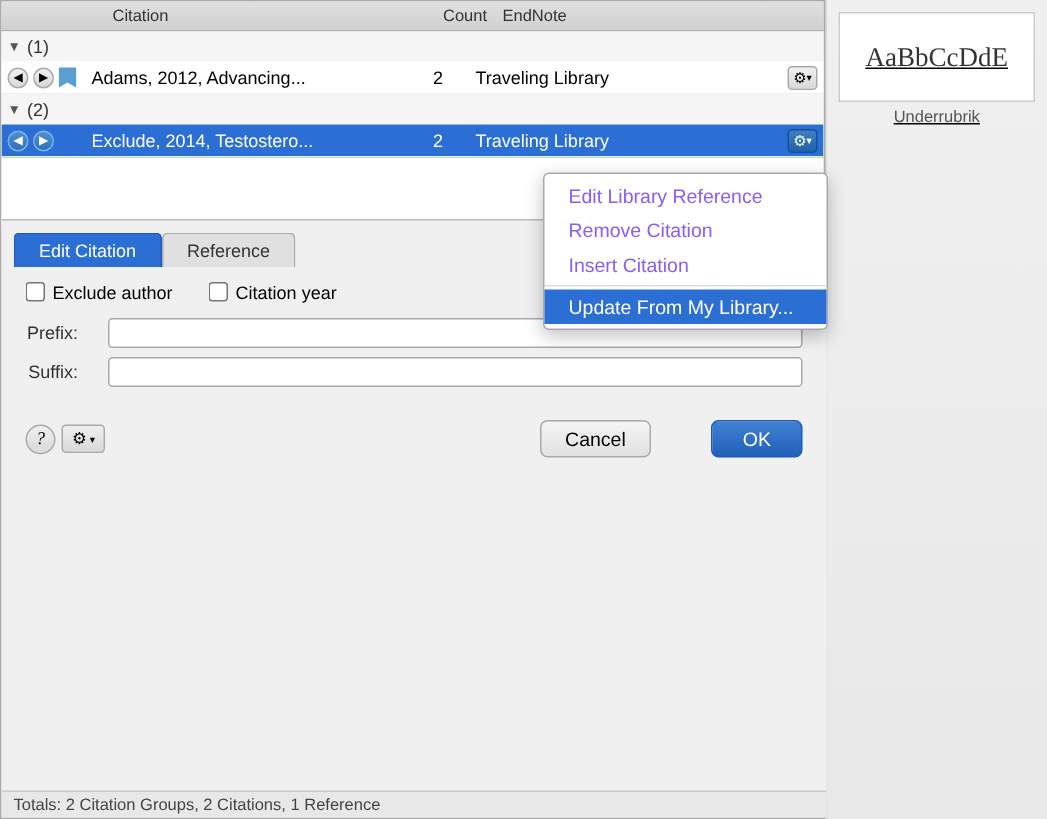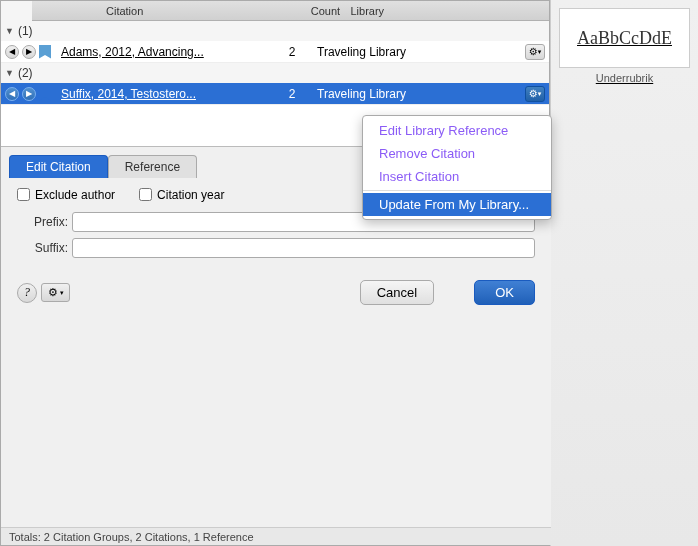--- a/index.html
+++ b/index.html
@@ -57,21 +57,20 @@
     }
 
     
     .col-headers {
       display: flex;
       background: linear-gradient(to bottom, #e0e0e0, #d0d0d0);
       border-bottom: 1px solid #b0b0b0;
       height: 20px;
       align-items: center;
       padding: 0 4px;
-      margin-left: 31px;
     }
     .col-citation { flex: 1; font-size: 11px; color: #333; padding-left: 70px; }
     .col-count { width: 50px; font-size: 11px; color: #333; text-align: center; }
     .col-library { flex: 1; font-size: 11px; color: #333; }
 
     
     .citation-list {
       background: white;
       border-bottom: 1px solid #ccc;
       height: 130px;
@@ -135,21 +134,21 @@
       width: 12px;
       height: 14px;
       background: #2b6fd4;
       clip-path: polygon(0 0, 100% 0, 100% 100%, 50% 75%, 0 100%);
       margin-right: 4px;
     }
     .citation-row:not(.selected) .bookmark-icon {
       background: #5a9fd4;
     }
 
-    .citation-name { flex: 1; font-size: 12px; overflow: hidden; white-space: nowrap; text-overflow: ellipsis; text-decoration: underline; }
+    .citation-name { flex: 1; font-size: 12px; overflow: hidden; white-space: nowrap; text-overflow: ellipsis; }
     .citation-count { width: 50px; text-align: center; font-size: 12px; }
     .citation-library { flex: 1; font-size: 12px; }
 
     .gear-btn {
       width: 20px;
       height: 16px;
       background: linear-gradient(to bottom, #f0f0f0, #d8d8d8);
       border: 1px solid #aaa;
       border-radius: 3px;
       display: flex;
@@ -285,21 +284,21 @@
     .form-row {
       display: flex;
       align-items: center;
       margin-bottom: 6px;
     }
     .form-label {
       width: 55px;
       font-size: 12px;
       color: #333;
       text-align: right;
-      padding-right: 4px;
+      padding-right: 20px;
     }
     .form-input {
       flex: 1;
       height: 20px;
       border: 1px solid #aaa;
       border-radius: 3px;
       background: white;
       font-size: 12px;
       padding: 0 4px;
     }
@@ -394,21 +393,21 @@
     </div>
     <div class="style-label">Underrubrik</div>
   </div>
 </div>
 
 <div class="citation-window">
 
   <div class="col-headers">
     <div class="col-citation">Citation</div>
     <div class="col-count">Count</div>
-    <div class="col-library">Library</div>
+    <div class="col-library">EndNote</div>
   </div>
 
   <div class="citation-list">
 
     <div class="group-row">
       <span class="group-triangle">▼</span>
       <span>(1)</span>
     </div>
     <div class="citation-row">
       <div class="row-controls">
@@ -425,21 +424,21 @@
     <div class="group-row">
       <span class="group-triangle">▼</span>
       <span>(2)</span>
     </div>
     <div class="citation-row selected">
       <div class="row-controls">
         <div class="nav-btn">◀</div>
         <div class="nav-btn">▶</div>
         <div class="bookmark-icon"></div>
       </div>
-      <div class="citation-name">Suffix, 2014, Testostero...</div>
+      <div class="citation-name">Exclude, 2014, Testostero...</div>
       <div class="citation-count">2</div>
       <div class="citation-library">Traveling Library</div>
       <div class="gear-btn">⚙<span class="dropdown-arrow">▾</span></div>
     </div>
 
   </div>
 
   <div class="edit-citation-panel" style="top: 145px; bottom: 16px;">
     <div class="panel-tabs">
       <div class="panel-tab active">Edit Citation</div>

